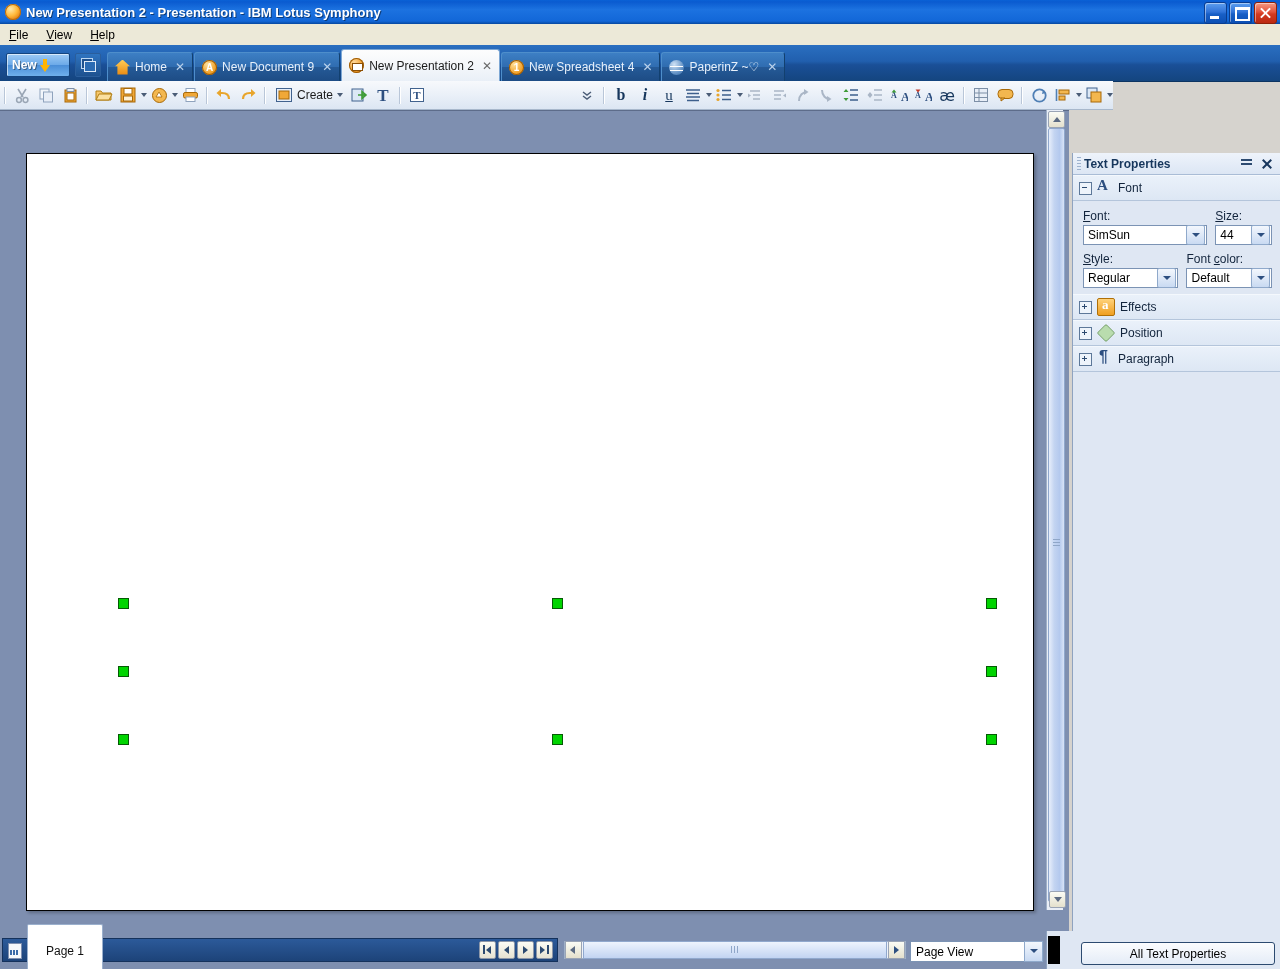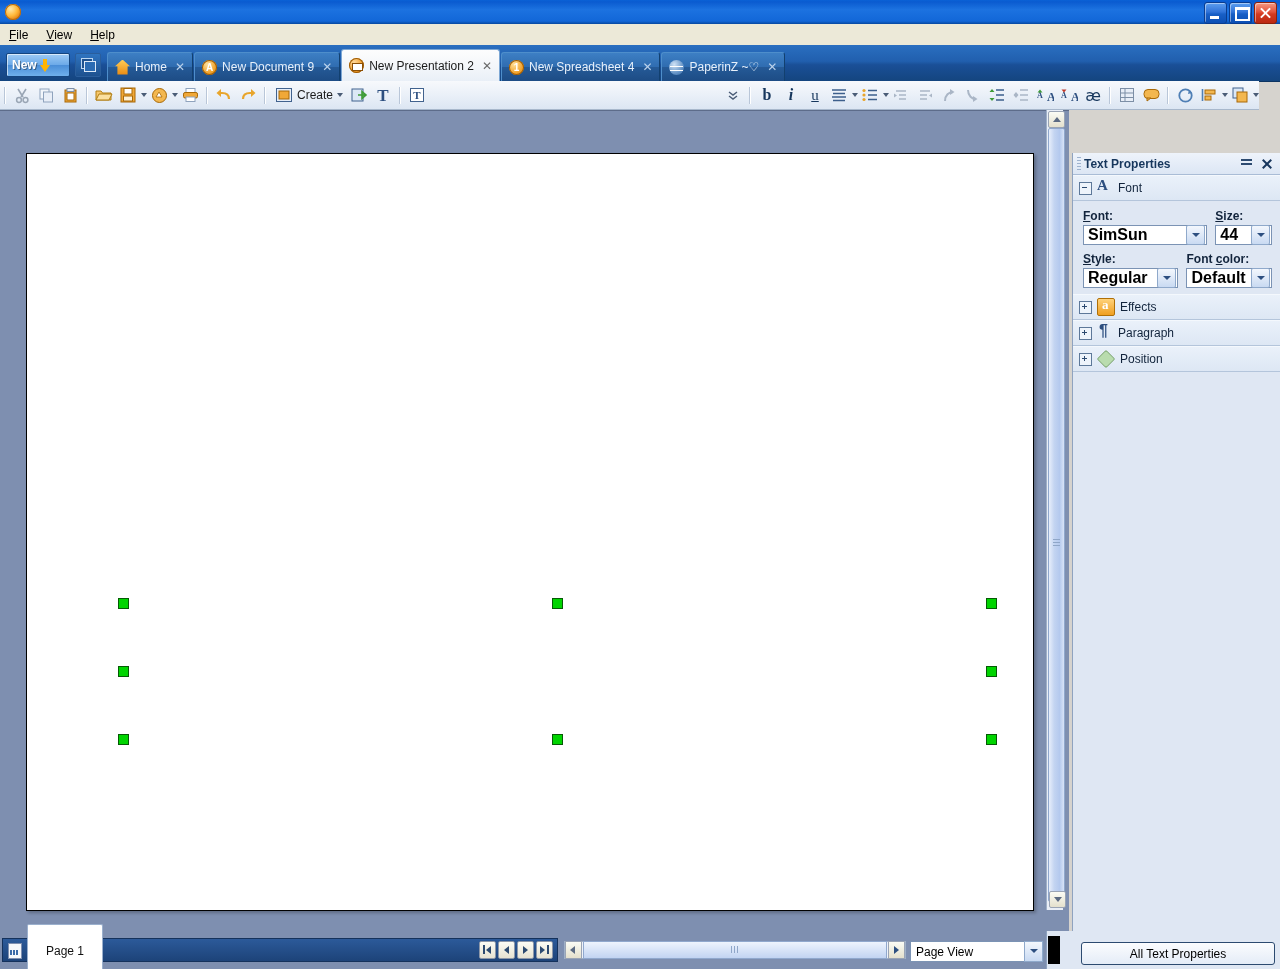--- a/index.html
+++ b/index.html
@@ -106,21 +106,21 @@
   .ico-sheet{border-radius:50%;background:radial-gradient(circle at 35% 30%,#ffe09a,#f2a32c 60%,#c8700a);box-shadow:inset 0 0 0 1px #9c5b06;}
   .ico-sheet::after{content:"1";position:absolute;left:0;right:0;top:0;text-align:center;font-size:10px;font-weight:bold;color:#fff;line-height:15px;}
   .ico-web{
     border-radius:50%;background:radial-gradient(circle at 35% 30%,#cfe2f6,#5f8fc4 65%,#3a6aa0);
     box-shadow:inset 0 0 0 1px #2c5party;
   }
   .ico-web::after{content:"";position:absolute;left:1px;top:6px;width:13px;height:3px;border-top:1px solid #fff;border-bottom:1px solid #fff;}
 
   
   .toolbar{
-    position:absolute;left:0;top:81px;width:1259px;height:29px;
+    position:absolute;left:0;top:81px;width:1113px;height:29px;
     background:linear-gradient(to bottom,#f7f9fc 0%,#eaf0f8 50%,#dce6f3 100%);
     border-bottom:1px solid #a8b8cc;
     display:flex;align-items:center;
     box-sizing:border-box;
   }
   .tbtn{width:22px;height:22px;margin:0 1px;position:relative;display:flex;align-items:center;justify-content:center;}
   .sep{width:1px;height:17px;background:#b9c6d8;margin:0 4px;border-right:1px solid #ffffff;}
   .caret{width:0;height:0;border-left:3px solid transparent;border-right:3px solid transparent;border-top:4px solid #4a5c76;margin-left:1px;}
   .create-btn{display:flex;align-items:center;gap:3px;padding:0 4px;height:22px;}
   .create-btn .lbl{font-size:12px;color:#1b1b1b;}
@@ -209,29 +209,29 @@
   .exp.plus::after{content:"";position:absolute;left:4px;top:2px;width:1px;height:5px;background:#2c4a70;}
   .sec-head .nm{font-size:12px;color:#12243c;}
   .sec-icon{width:16px;height:16px;position:relative;flex:0 0 auto;}
   .ic-A::after{content:"A";position:absolute;left:0;top:-3px;font-size:15px;color:#2d4f80;font-family:"Liberation Serif",serif;font-weight:bold;}
   .ic-a{background:linear-gradient(to bottom,#ffd27a,#ef9f21);border:1px solid #b06f06;border-radius:2px;}
   .ic-a::after{content:"a";position:absolute;left:4px;top:-2px;font-size:13px;font-weight:bold;color:#fff;font-family:"Liberation Serif",serif;}
   .ic-pos{background:#b9dcae;border:1px solid #5b8a4c;transform:rotate(45deg) scale(.72);border-radius:2px;}
   .ic-pil::after{content:"\00B6";position:absolute;left:2px;top:-3px;font-size:16px;color:#2d4f80;font-weight:bold;}
 
   .fields{padding:8px 8px 6px 10px;background:#dfe7f3;}
-  .frow{display:flex;gap:8px;font-weight:bold;}
+  .frow{display:flex;gap:8px;}
   .fcol{display:flex;flex-direction:column;}
   .flab{font-size:12px;color:#12243c;margin-bottom:2px;}
   .flab u{text-decoration:underline;}
   .combo{
     height:20px;background:#fff;border:1px solid #7b93b4;
     display:flex;align-items:center;box-sizing:border-box;
   }
-  .combo .val{flex:1;padding-left:4px;font-size:16px;color:#000;white-space:nowrap;overflow:hidden;}
+  .combo .val{flex:1;padding-left:4px;font-size:12px;color:#000;white-space:nowrap;overflow:hidden;}
   .combo .arrowbox{
     width:17px;height:18px;margin:0 1px 0 0;flex:0 0 auto;
     background:linear-gradient(to bottom,#f3f7fd,#c9daf2);
     border:1px solid #8fa9cb;border-radius:2px;position:relative;
   }
   .combo .arrowbox::after{content:"";position:absolute;left:5px;top:7px;width:0;height:0;
     border-left:4px solid transparent;border-right:4px solid transparent;border-top:4px solid #2d4f80;}
   .all-props-wrap{position:absolute;left:0;bottom:39px;width:208px;padding:0 8px;box-sizing:border-box;}
   .all-props{
     width:100%;height:21px;border:1px solid #2c4a70;border-radius:3px;
@@ -300,20 +300,21 @@
 
   svg{display:block;}
 </style>
 </head>
 <body>
 
 <div class="app">
 
   <div class="titlebar">
     <div class="tb-icon"></div>
+    <div class="tb-title">New Presentation 2 - Presentation - IBM Lotus Symphony</div>
     <div class="tb-buttons">
       <div class="winbtn wb-min">
           <i></i>
         </div>
       <div class="winbtn wb-max">
           <i></i>
         </div>
       <div class="winbtn close wb-close">
           <i></i>
           <i></i>
@@ -672,28 +673,28 @@
     </div>
 
     <div class="sec-head">
       <span class="exp plus"></span>
       <span class="sec-icon ic-a"></span>
       <span class="nm">Effects</span>
     </div>
 
     <div class="sec-head">
       <span class="exp plus"></span>
+      <span class="sec-icon ic-pos"></span>
+      <span class="nm">Position</span>
+    </div>
+
+    <div class="sec-head">
+      <span class="exp plus"></span>
       <span class="sec-icon ic-pil"></span>
       <span class="nm">Paragraph</span>
-    </div>
-
-    <div class="sec-head">
-      <span class="exp plus"></span>
-      <span class="sec-icon ic-pos"></span>
-      <span class="nm">Position</span>
     </div>
 
     <div class="all-props-wrap">
       <div class="all-props">All Text Properties</div>
     </div>
 
     <div class="panel-hscroll">
       <span class="hs-btn">
           <span class="arrl"></span>
         </span>

